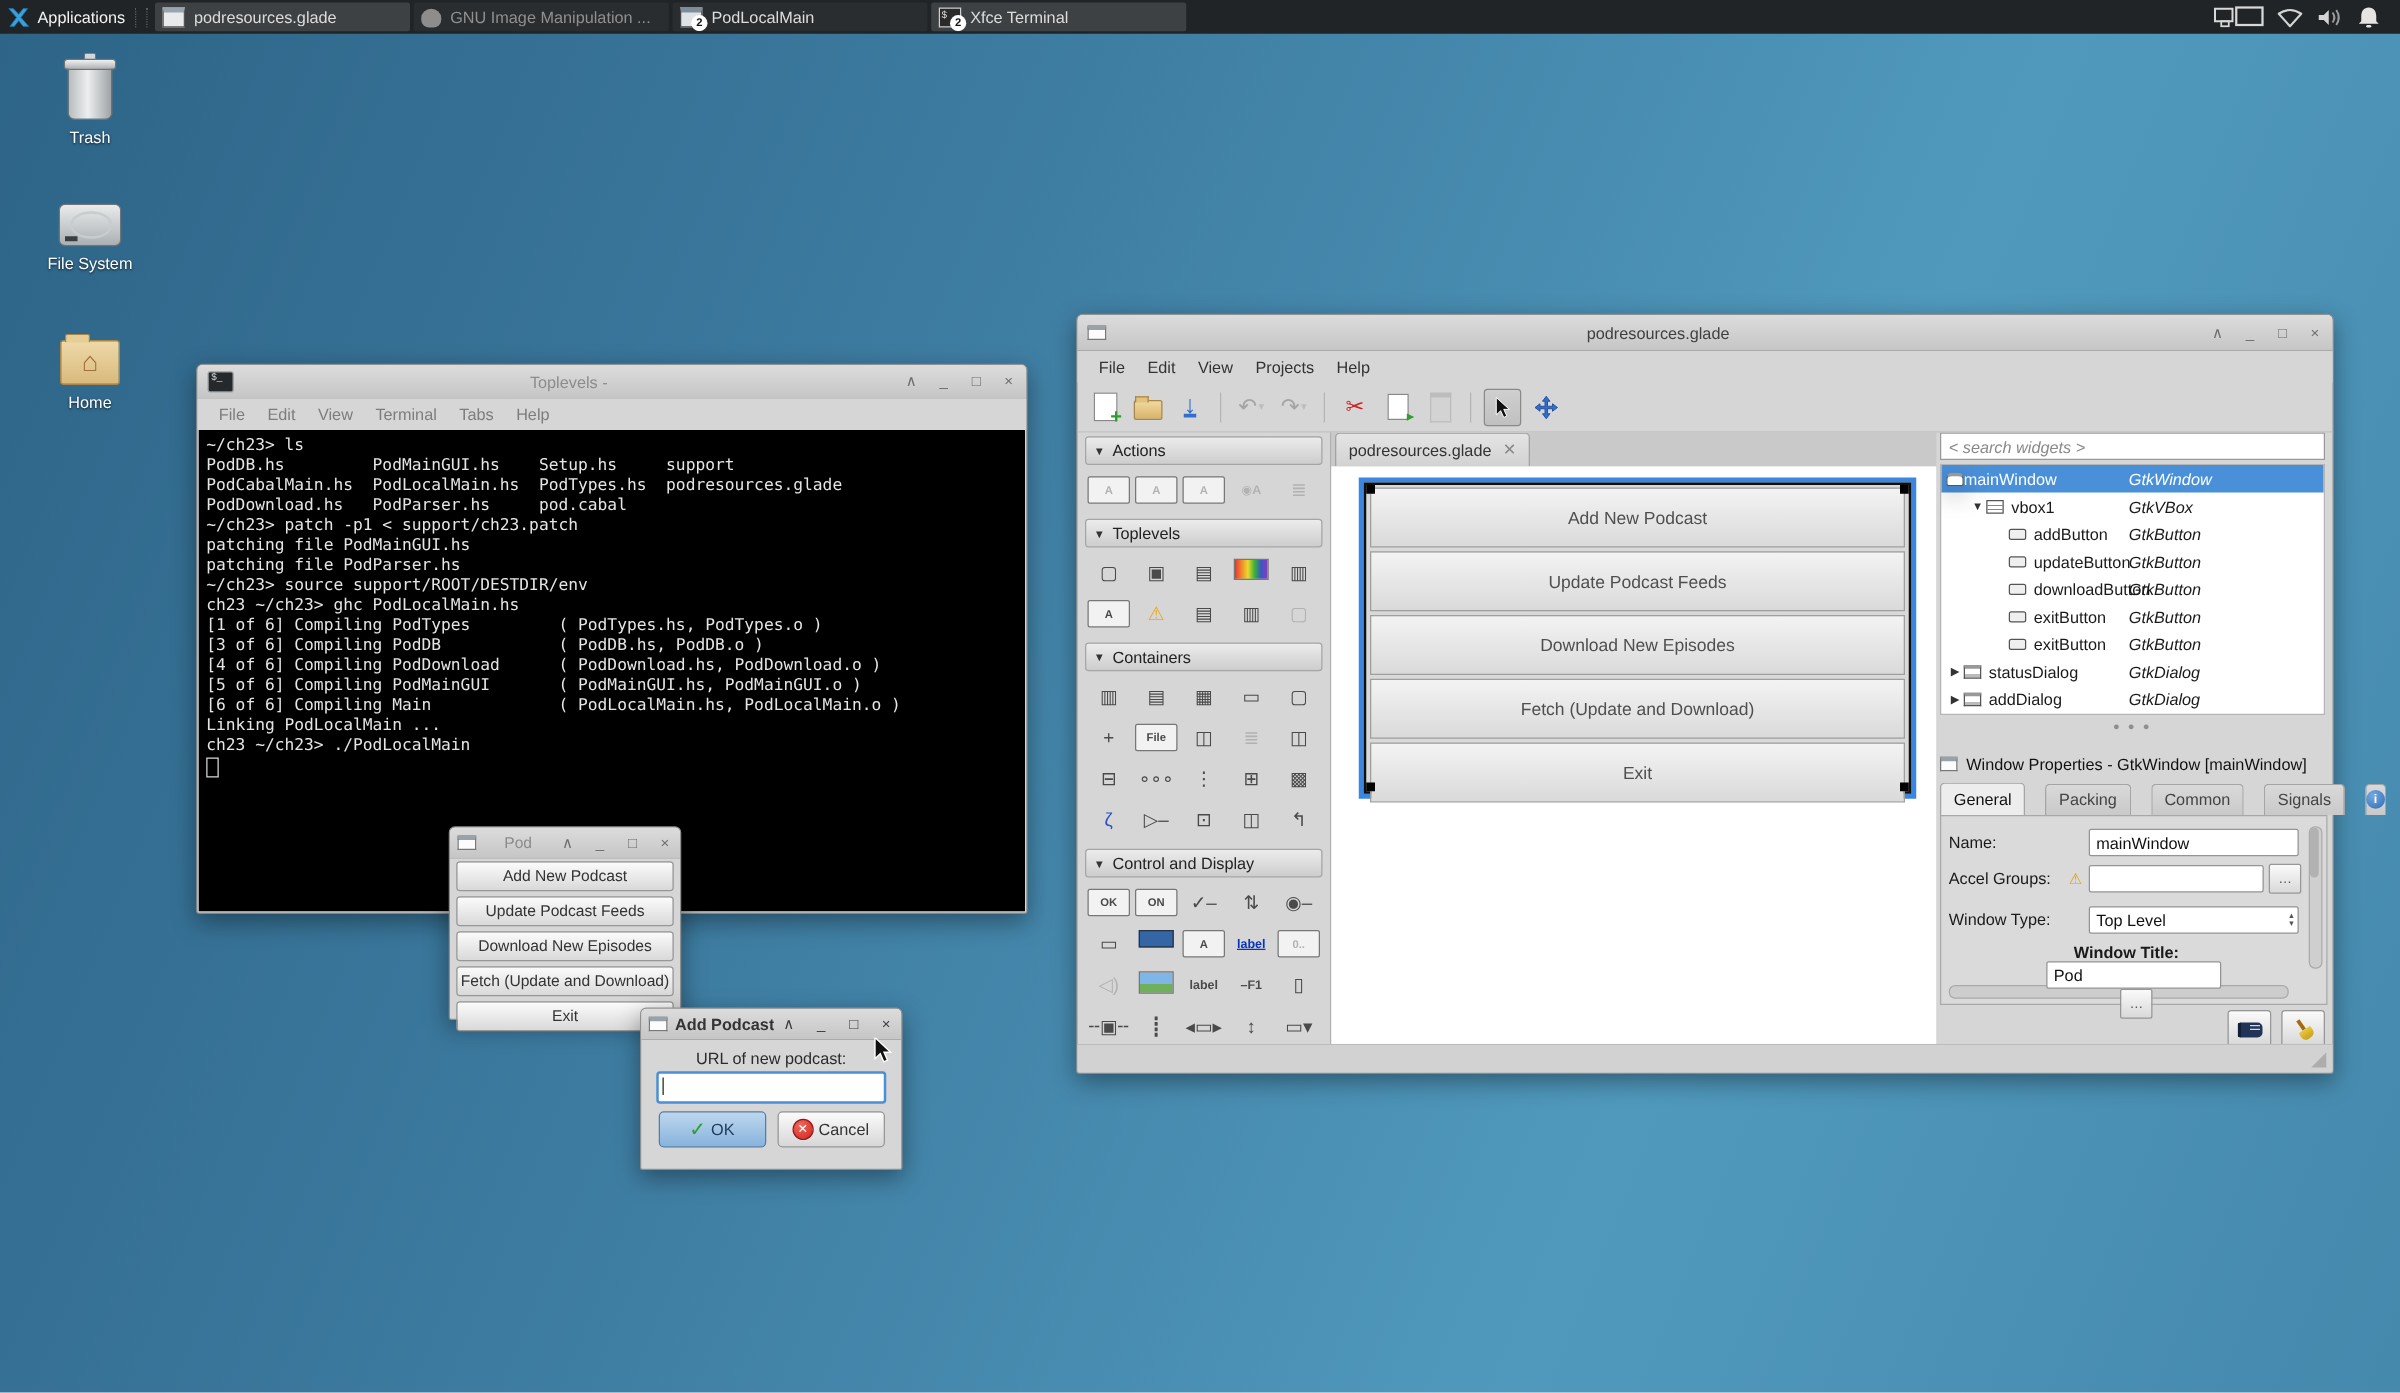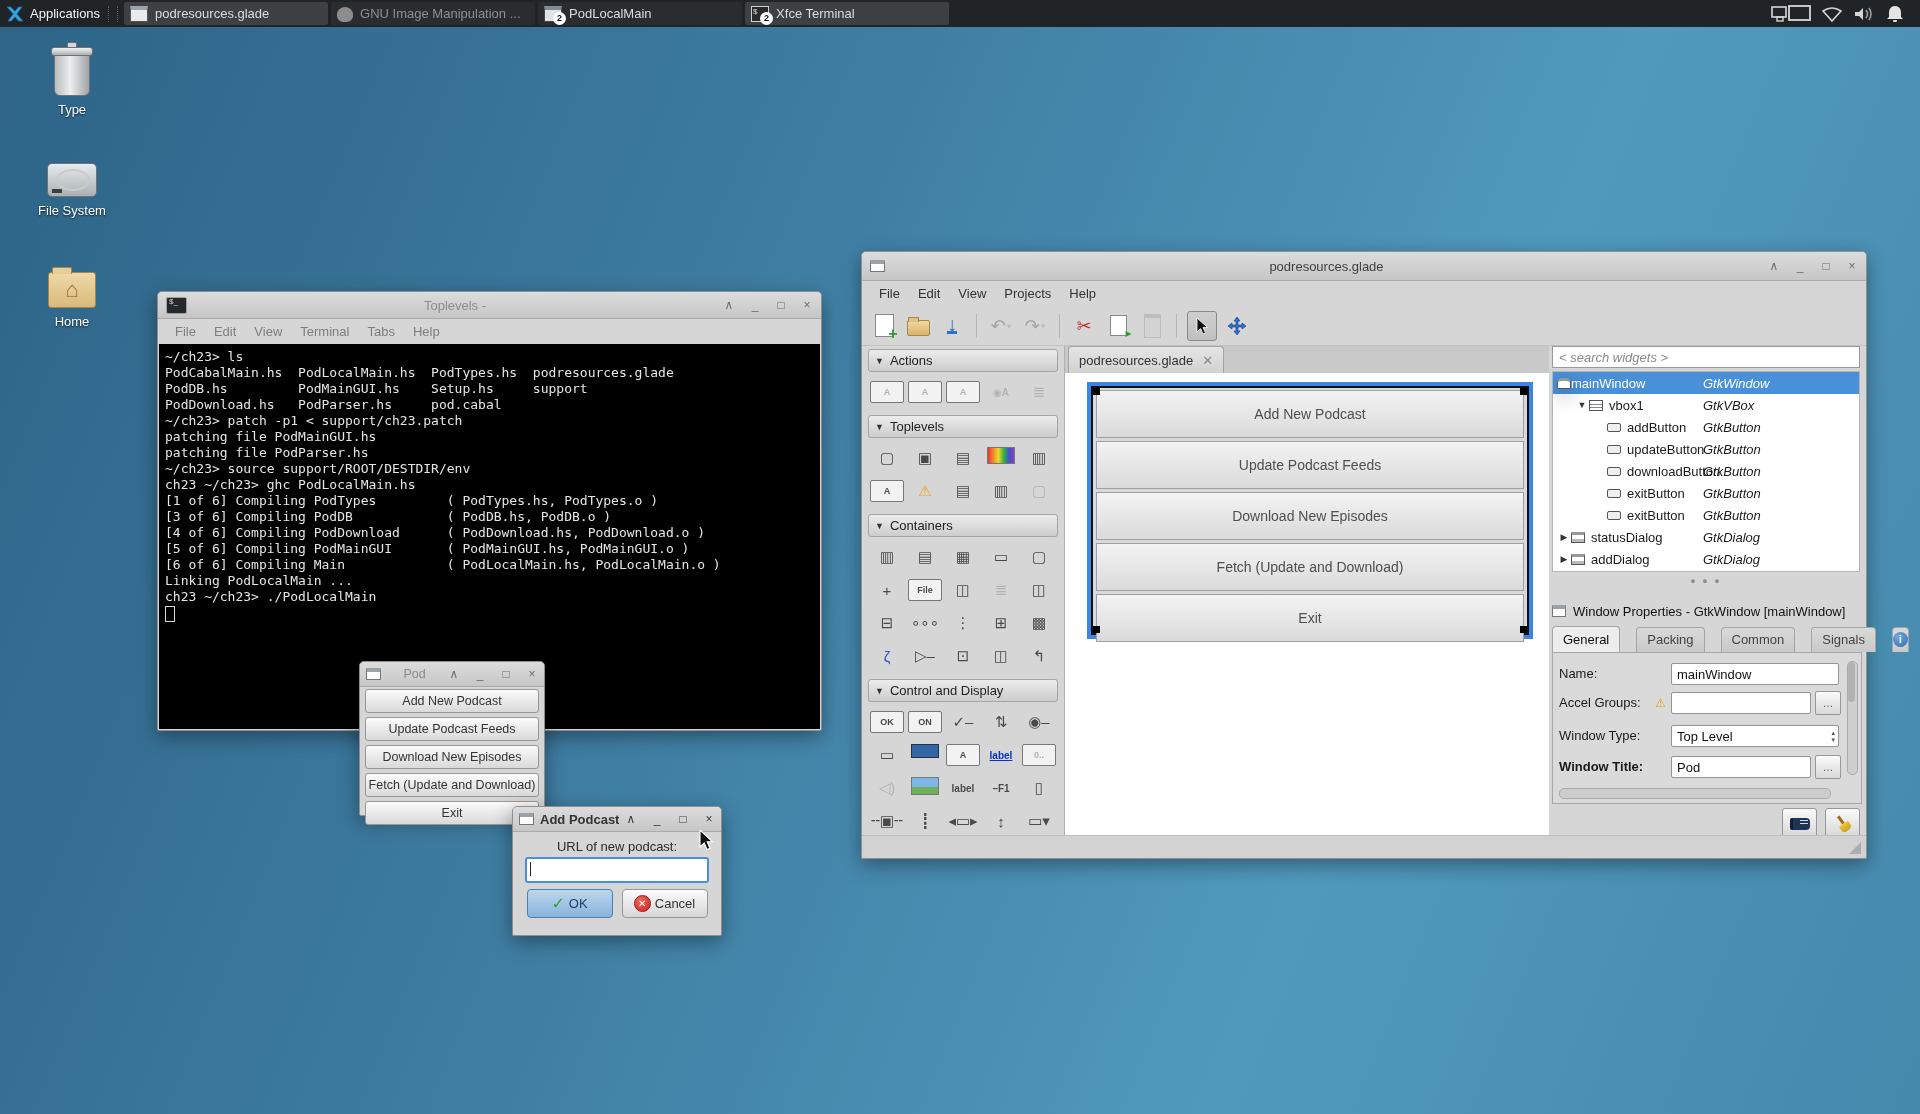--- a/index.html
+++ b/index.html
@@ -210,21 +210,21 @@
     <svg width="22" height="20" viewBox="0 0 22 20">
       <path d="M11 2 C7 2 5 5 5 9 L5 13 L3 15 L19 15 L17 13 L17 9 C17 5 15 2 11 2 Z" fill="#e4e4e4"></path>
       <rect x="9" y="16" width="4" height="2" rx="1" fill="#e4e4e4"></rect>
     </svg>
   </div>
 </div>
 
 <div id="desktop-icons">
     <div class="desk-icon" style="left: 24px; top: 52px;">
       <div class="gi-trash"></div>
-      <div class="desk-label">Type</div>
+      <div class="desk-label">Trash</div>
     </div>
     <div class="desk-icon" style="left: 24px; top: 163px;">
       <div class="gi-drive"></div>
       <div class="desk-label">File System</div>
     </div>
     <div class="desk-icon" style="left: 24px; top: 272px;">
       <div class="gi-home">
         <span>⌂</span>
       </div>
       <div class="desk-label">Home</div>
@@ -246,22 +246,22 @@
       <div class="menu-item">File</div>
       <div class="menu-item">Edit</div>
       <div class="menu-item">View</div>
       <div class="menu-item">Terminal</div>
       <div class="menu-item">Tabs</div>
       <div class="menu-item">Help</div>
     </div>
   <div class="term-body">
     <div id="term-lines">
         <div class="term-line">~/ch23&gt; ls</div>
+        <div class="term-line">PodDB.hs         PodMainGUI.hs    Setup.hs     support</div>
         <div class="term-line">PodCabalMain.hs  PodLocalMain.hs  PodTypes.hs  podresources.glade</div>
-        <div class="term-line">PodDB.hs         PodMainGUI.hs    Setup.hs     support</div>
         <div class="term-line">PodDownload.hs   PodParser.hs     pod.cabal</div>
         <div class="term-line">~/ch23&gt; patch -p1 &lt; support/ch23.patch</div>
         <div class="term-line">patching file PodMainGUI.hs</div>
         <div class="term-line">patching file PodParser.hs</div>
         <div class="term-line">~/ch23&gt; source support/ROOT/DESTDIR/env</div>
         <div class="term-line">ch23 ~/ch23&gt; ghc PodLocalMain.hs</div>
         <div class="term-line">[1 of 6] Compiling PodTypes         ( PodTypes.hs, PodTypes.o )</div>
         <div class="term-line">[3 of 6] Compiling PodDB            ( PodDB.hs, PodDB.o )</div>
         <div class="term-line">[4 of 6] Compiling PodDownload      ( PodDownload.hs, PodDownload.o )</div>
         <div class="term-line">[5 of 6] Compiling PodMainGUI       ( PodMainGUI.hs, PodMainGUI.o )</div>
@@ -530,21 +530,21 @@
             <div class="pf-ellipsis">…</div>
           </div>
           <div class="pf-row" style="top: 72px;">
             <div class="pf-label">Window Type:</div>
             <div class="pf-warn"></div>
             <div class="pf-input" style="width: 168px;">
               <span>Top Level</span>
               <div class="pf-spin">▴<br>▾</div>
             </div>
           </div>
-          <div class="pf-row" style="top: 102px;">
+          <div class="pf-row" style="top: 102px; flex-direction: column;">
             <div class="pf-label bold">Window Title:</div>
             <div class="pf-warn"></div>
             <div class="pf-input" style="width: 140px;">
               <span>Pod</span>
             </div>
             <div class="pf-ellipsis">…</div>
           </div>
         </div>
       <div class="props-footer">
         <div class="pfoot-btn">

